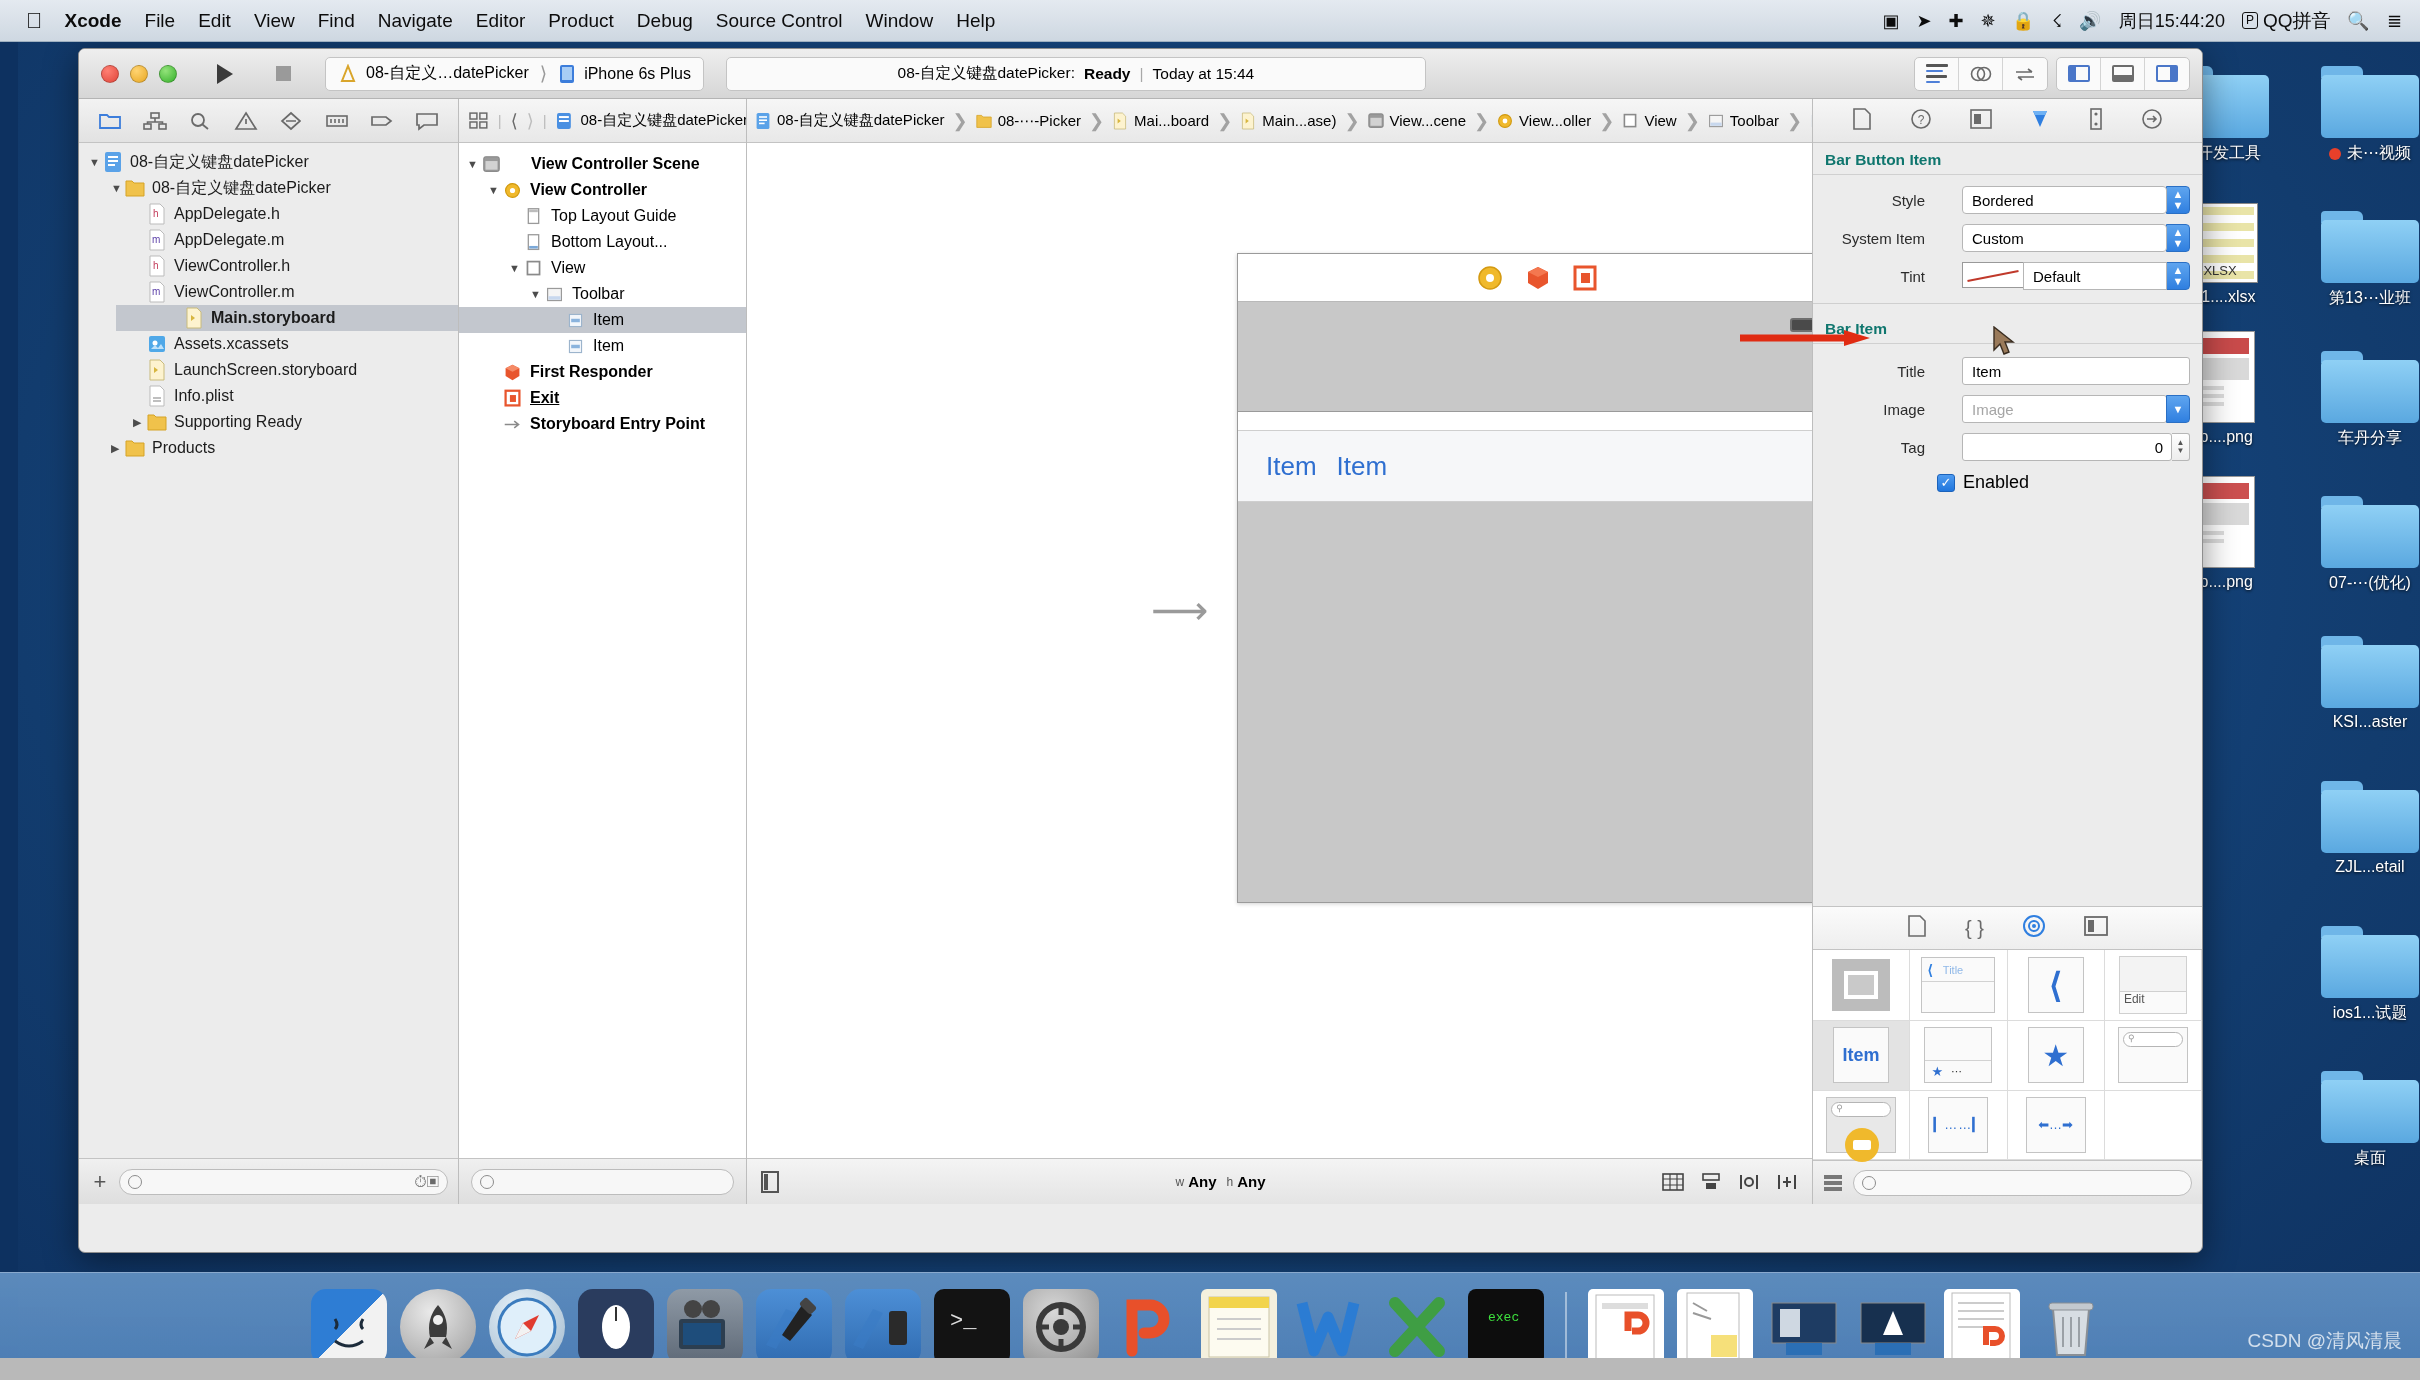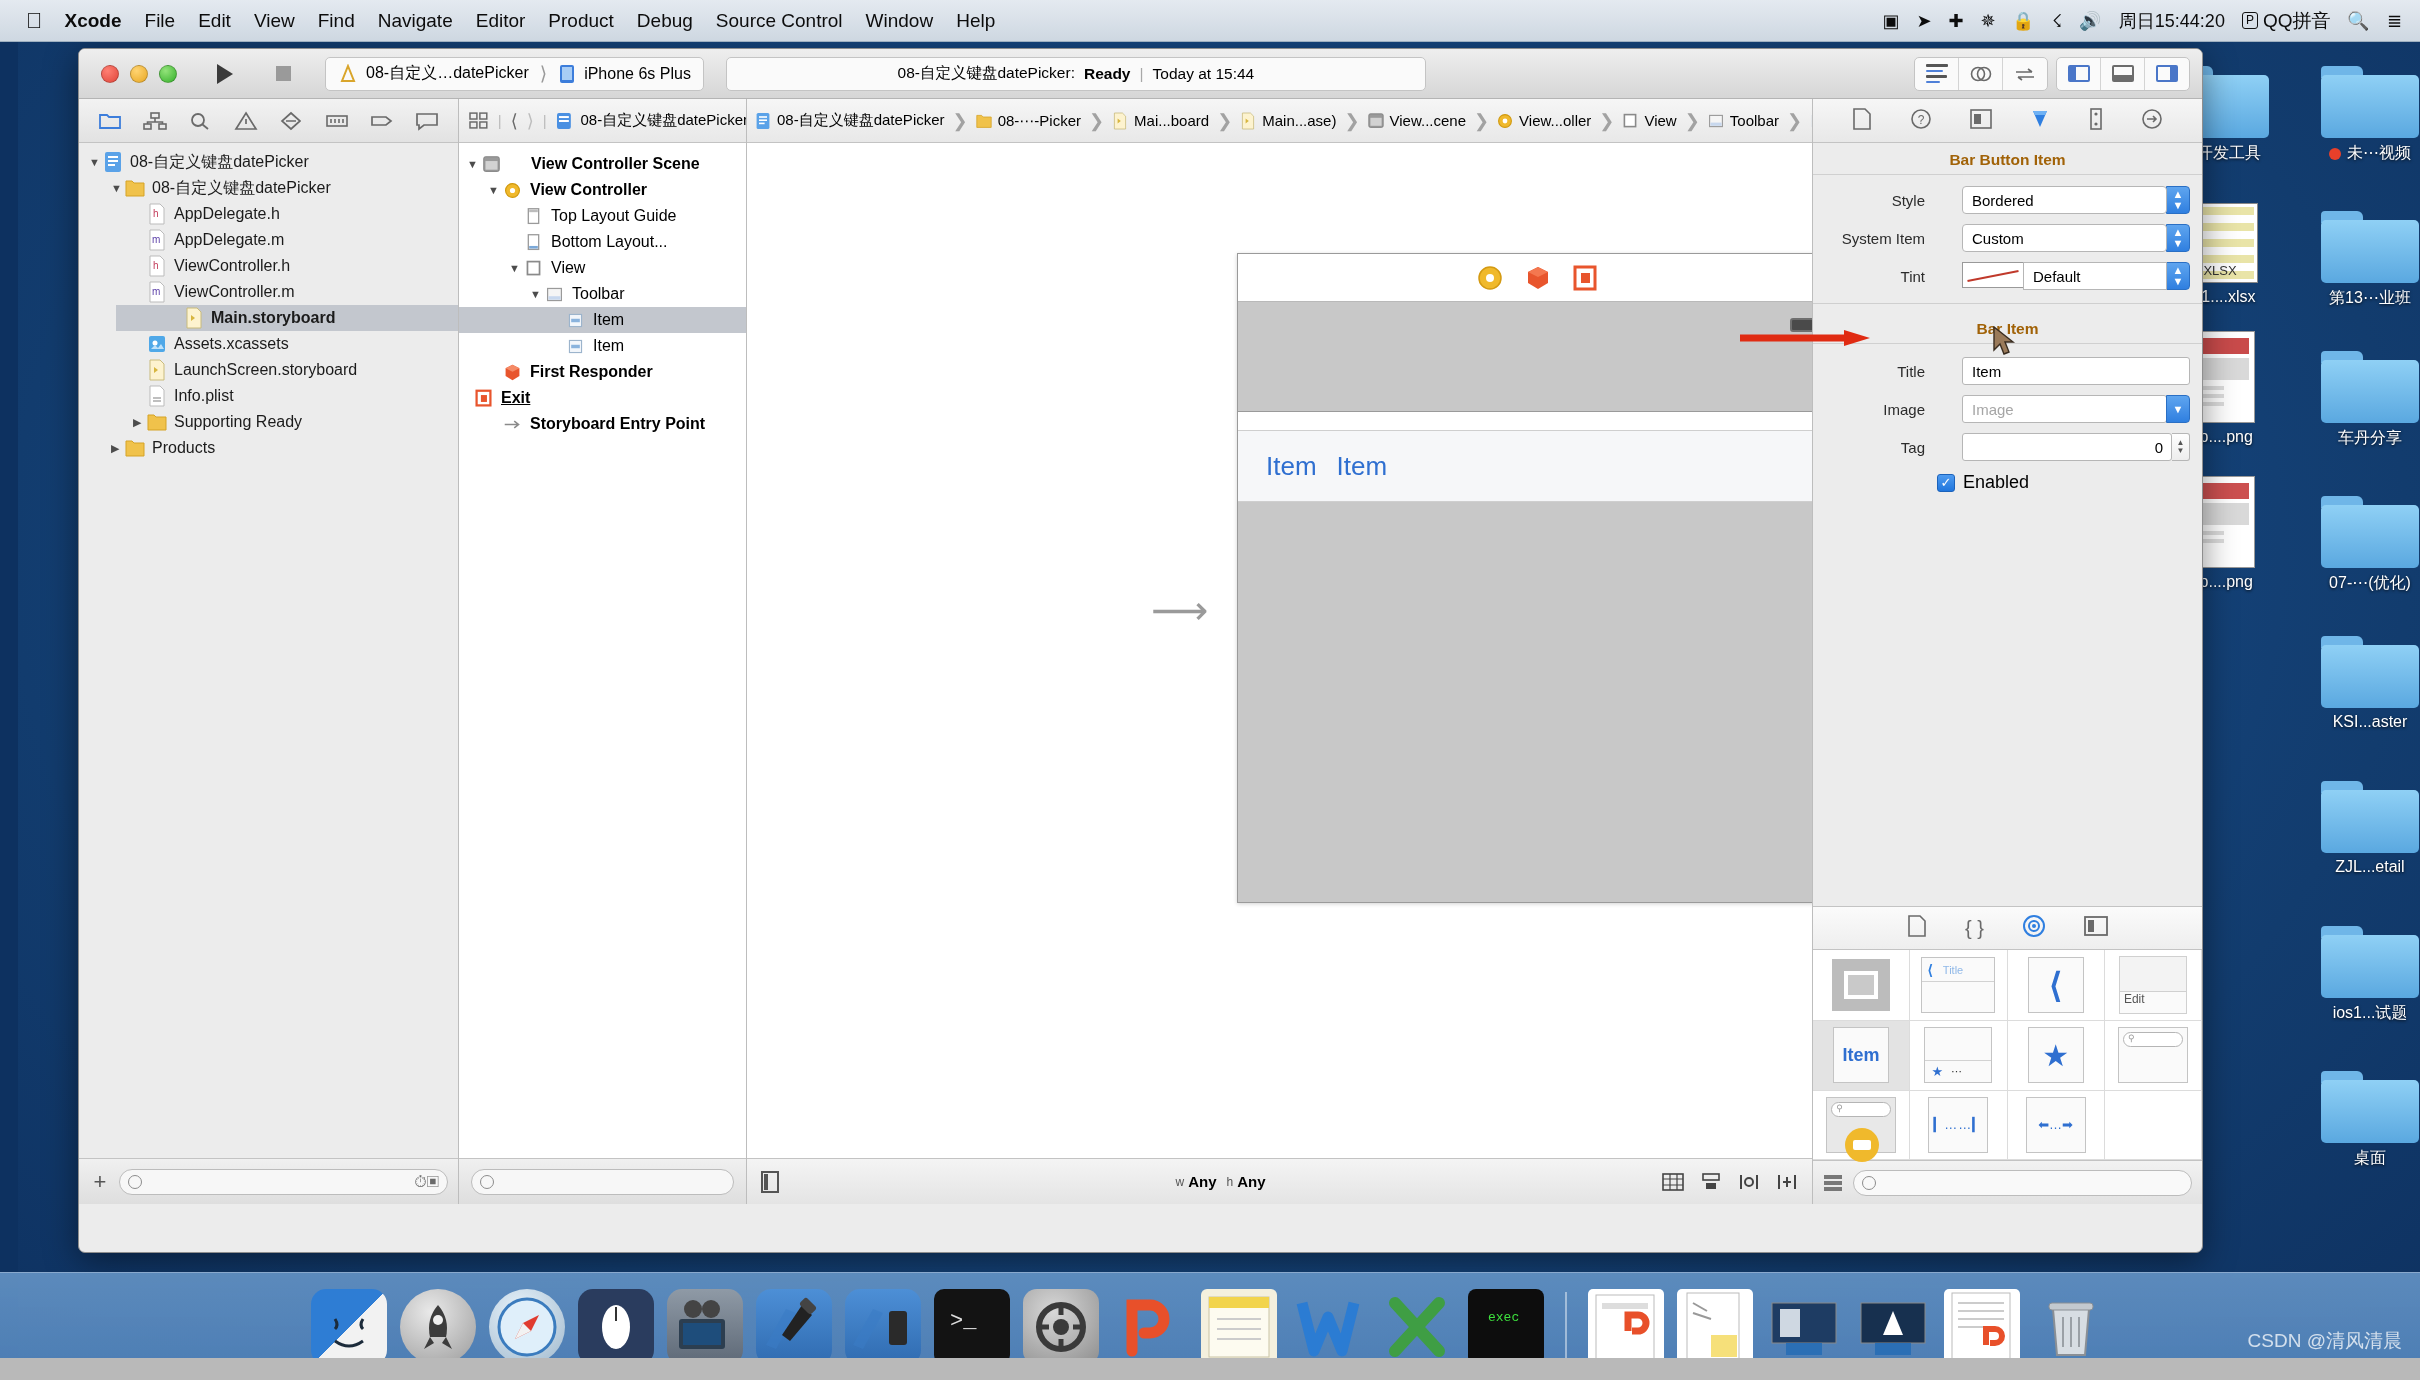--- a/index.html
+++ b/index.html
@@ -154,22 +154,22 @@
             display:flex;align-items:center; padding-left:28px; gap:20px;}
   .devbar2 span{ color:#2f6fd0; font-size:26px;}
   .devbody{ flex:1;background:#c8c8c8; height:400px;}
   .arrowin{ position:absolute; left:404px; top:444px; font-size:40px; color:#9a9a9a; }
 
   
   .insbar{ height:44px;background:linear-gradient(180deg,#f6f6f6,#e8e8e8);border-bottom:1px solid #c3c3c3;
            display:flex;align-items:center;justify-content:space-around;padding:0 20px;}
   .insicon{ color:#6d6d6d; }
   .insbody{ flex:1; overflow:hidden; background:#ececec;}
-  .secthead{ font-size:15.5px; font-weight:bold; padding:8px 12px 5px 12px; color:#a16207;
-             border-bottom:1px solid #d0d0d0; background:#ececec;text-align:center;}
+  .secthead{ font-size:15.5px; font-weight:bold; padding:8px 12px 5px 12px; color:#0f766e;
+             border-bottom:1px solid #d0d0d0; background:#ececec;}
   .frow{ display:flex;align-items:center; padding:5px 12px 5px 0; gap:9px;}
   .flabel{ width:112px; text-align:right; font-size:15px; color:#2b2b2b;}
   .fctl{ flex:1; display:flex;padding-left:28px; }
   .popup{
     flex:1;height:28px;background:#fff;border:1px solid #b6b6b6;border-radius:4px;
     display:flex;align-items:center;padding-left:9px;font-size:15px;position:relative;
   }
   .stepper-btn, .popup-btn{
     width:24px;height:28px;background:linear-gradient(180deg,#5fa5ef,#2f7fe0);
     border:1px solid #2a6fc4; border-radius:0 4px 4px 0; margin-left:-1px;
@@ -749,21 +749,21 @@
             <span>Item</span>
           </div>
           <div class="orow" style="padding-left: 29px;">
             <span class="tw"></span>
             <svg width="20" height="22" viewBox="0 0 20 22" class="oico">
               <path d="M10 2 L18 6 V15 L10 20 L2 15 V6Z" fill="#e8552d"></path>
               <path d="M10 2 L18 6 L10 10 L2 6Z" fill="#f58a66"></path>
             </svg>
             <span style="font-weight: bold;">First Responder</span>
           </div>
-          <div class="orow" style=" text-decoration: underline;">
+          <div class="orow" style="padding-left: 29px; text-decoration: underline;">
             <span class="tw"></span>
             <svg width="20" height="22" viewBox="0 0 20 22" class="oico">
               <rect x="2" y="2" width="16" height="17" fill="none" stroke="#e8552d" stroke-width="2.6"></rect>
               <rect x="7" y="7" width="7" height="8" fill="#e8552d"></rect>
             </svg>
             <span style="font-weight: bold;">Exit</span>
           </div>
           <div class="orow" style="padding-left: 29px;">
             <span class="tw"></span>
             <svg width="20" height="22" viewBox="0 0 20 22" class="oico">

